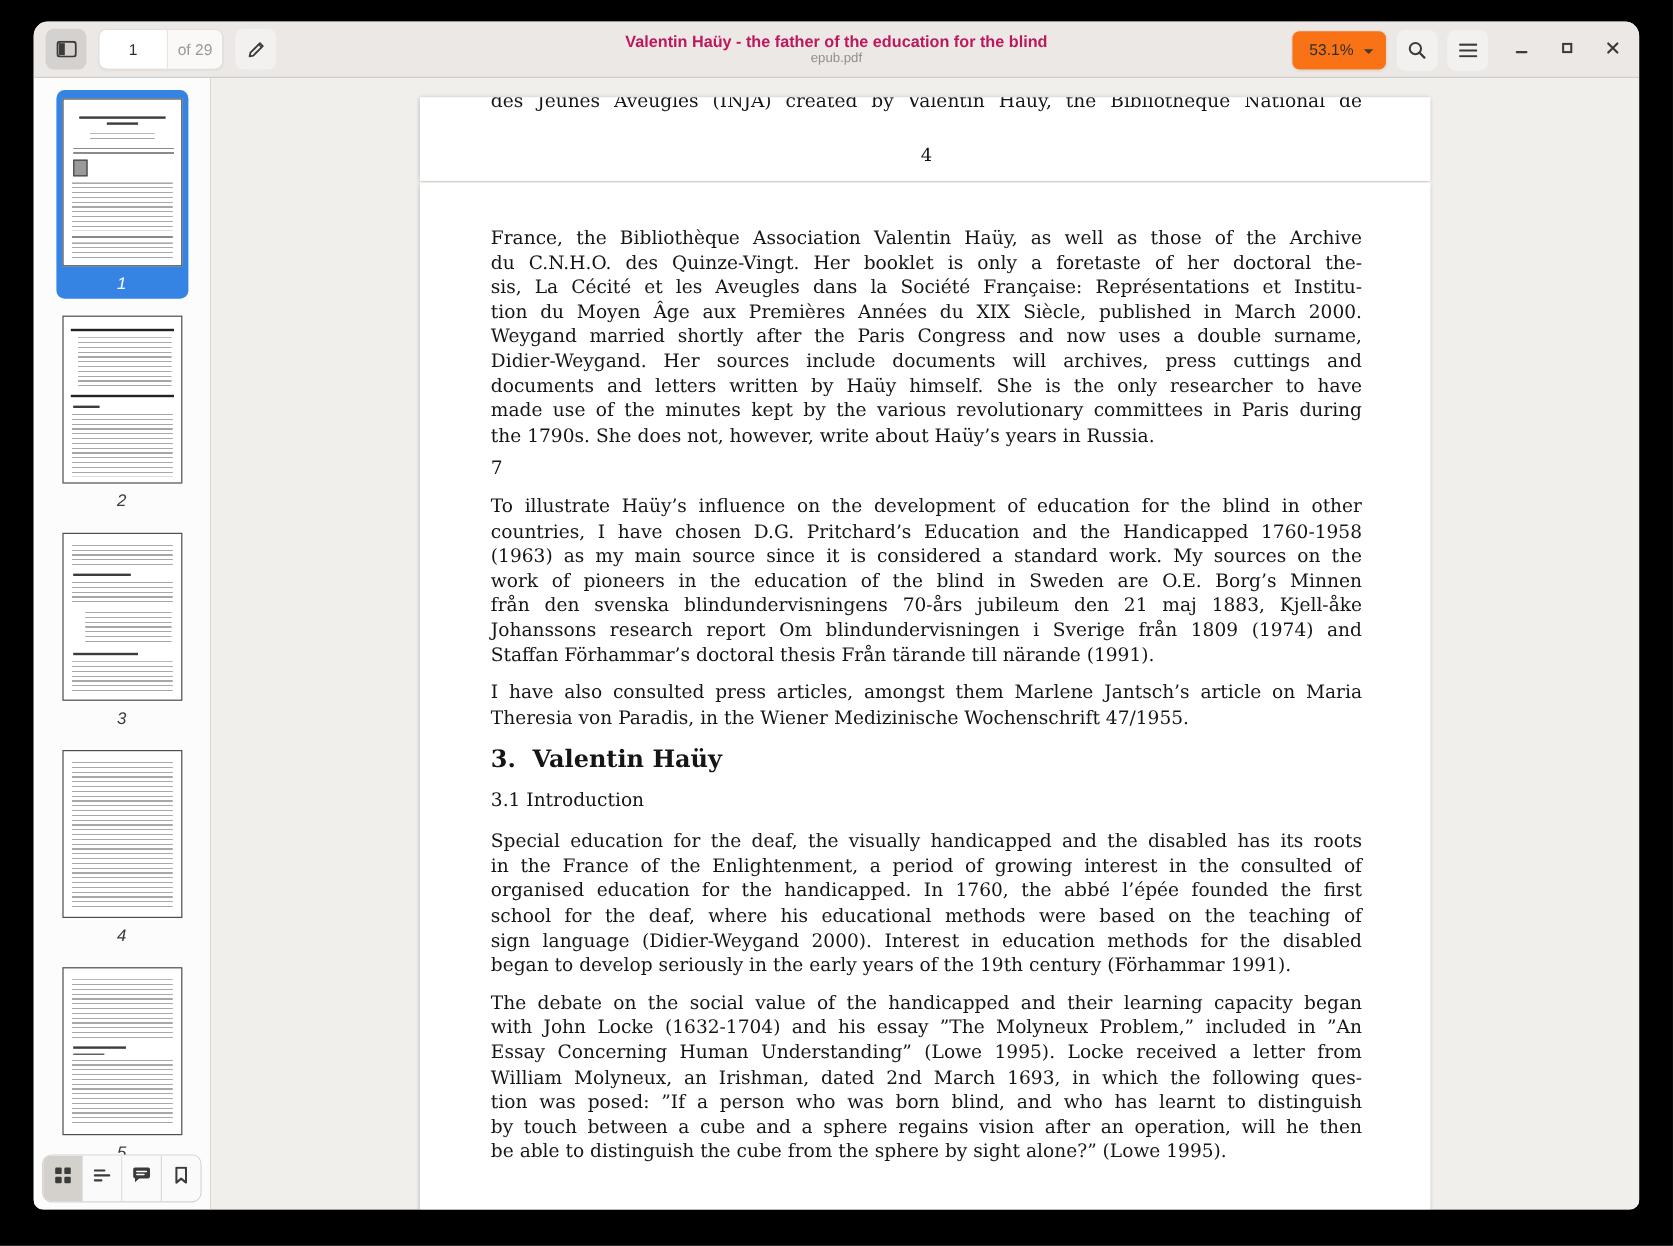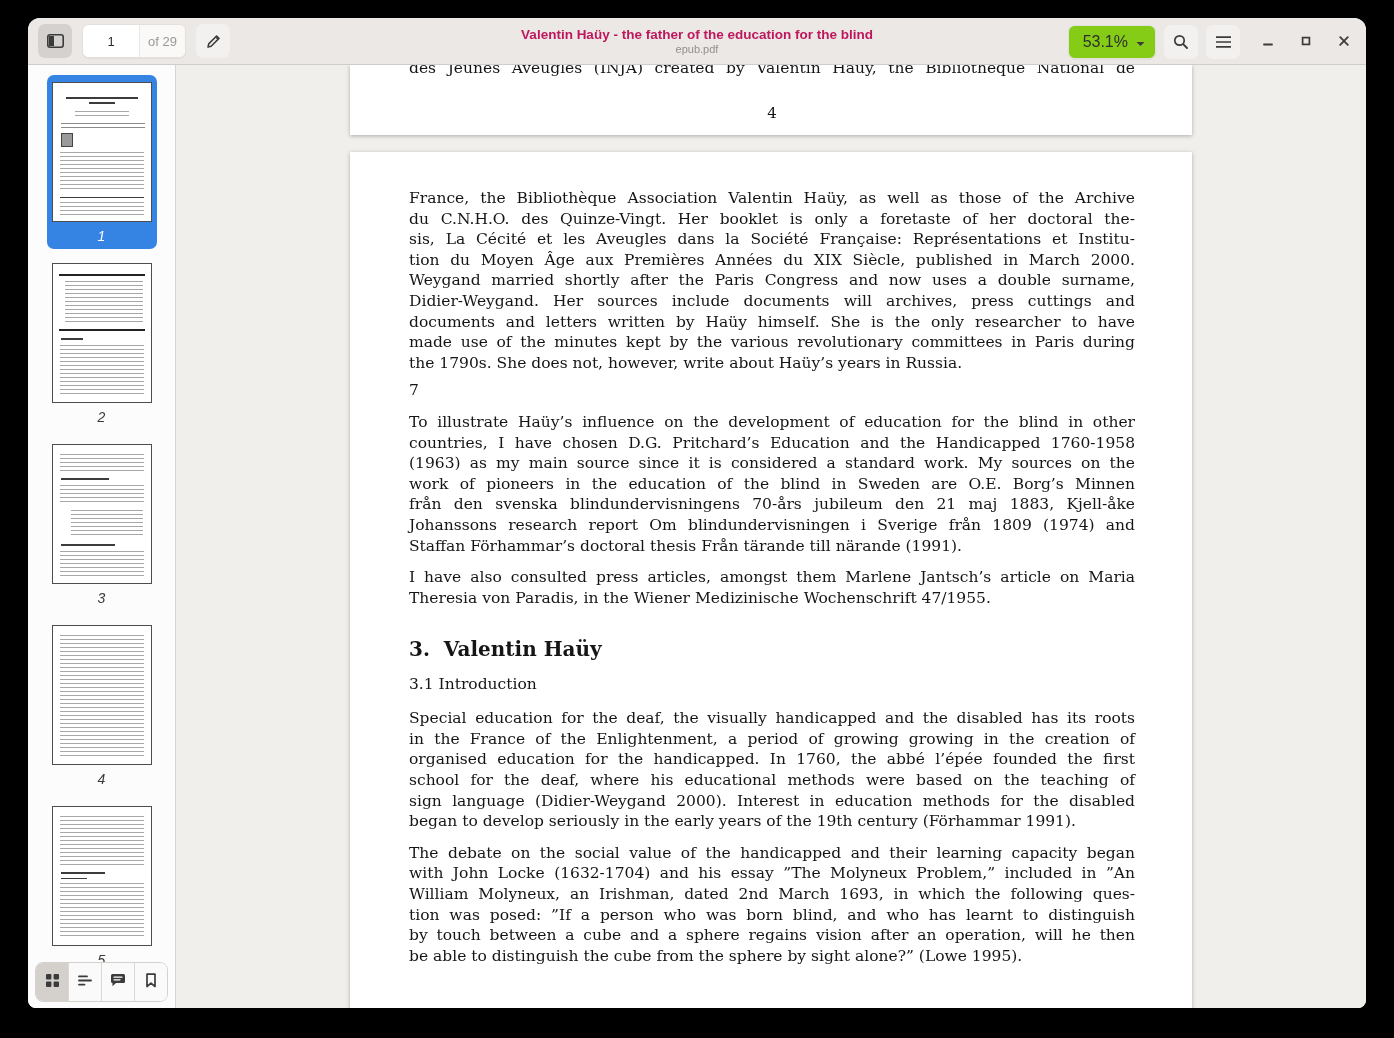--- a/index.html
+++ b/index.html
@@ -23,23 +23,23 @@
   .page-entry { display:flex; height:34px; border-radius:7px; overflow:hidden;
                 border:1px solid #e2dfdc; background:#fff; box-shadow:0 1px 1px rgba(0,0,0,0.04); }
   .page-entry .cur { width:56px; display:flex; align-items:center; justify-content:center;
                      font-size:13px; color:#2e2e2e; background:#fff; }
   .page-entry .tot { width:46px; display:flex; align-items:center; justify-content:center;
                      font-size:13px; color:#9a9996; background:#faf9f8; border-left:1px solid #e9e6e4; }
   .title-block { position:absolute; left:0; right:0; top:0; height:47px; pointer-events:none;
                  display:flex; flex-direction:column; align-items:center; justify-content:center; }
   .title-block .t { font-size:13.5px; font-weight:bold; color:#be185d; line-height:16px; }
   .title-block .s { font-size:11px; color:#948f8a; line-height:13px; }
-  .zoom-box { height:34px; padding:0 10px 0 14px; background:#84cc16; border:1px solid #e2dfdc;
+  .zoom-box { height:34px; padding:0 10px 0 14px; background:#f97316; border:1px solid #e2dfdc;
               border-radius:7px; display:flex; align-items:center; gap:8px; cursor:pointer;
-              font-size:16px; color:#2e2e2e; box-shadow:0 1px 1px rgba(0,0,0,0.04); }
+              font-size:13px; color:#2e2e2e; box-shadow:0 1px 1px rgba(0,0,0,0.04); }
   .winctl { display:flex; align-items:center; gap:14px; margin-left:8px; }
   .winctl .wbtn { width:24px; height:24px; border-radius:50%; display:flex; align-items:center;
                   justify-content:center; cursor:pointer; color:#3b3b3b; }
 
   
   .content { flex:1; display:flex; min-height:0; }
   .sidebar { width:148px; flex:0 0 148px; background:#fcfcfc; border-right:1px solid #d8d4d1;
              position:relative; overflow:hidden; }
   .thumb-col { position:absolute; top:10px; left:0; right:0; display:flex; flex-direction:column;
                align-items:center; }
@@ -61,32 +61,32 @@
                 border:1px solid #d5d1cd; border-radius:8px; overflow:hidden; background:#fff; }
   .side-tools .tool { flex:1; display:flex; align-items:center; justify-content:center;
                       background:#fbfafa; border-right:1px solid #dcd8d4; cursor:pointer; }
   .side-tools .tool:last-child { border-right:none; }
   .side-tools .tool.active { background:#d4d0cc; }
 
   
   .mainview { flex:1; background:#f1efec; position:relative; overflow:hidden; }
   .pdfpage { position:absolute; left:174px; width:842px; background:#fff;
              box-shadow:0 1px 4px rgba(0,0,0,0.28); }
-  .page4 { top:0; height:70px; overflow:hidden; }
+  .page4 { top:16px; height:70px; overflow:hidden; }
   .page4 .tail { margin-top:-7px; }
   .page4 .pnum { text-align:center; margin-top:24px; font-size:15px; }
   .page5 { top:87px; height:870px; }
   .doc-text { font-family:"DejaVu Serif","Liberation Serif",serif; font-size:15.5px;
               line-height:20.6px; color:#151515; padding:0 57px 0 59px; }
   .page5 .doc-text { padding-top:36px; }
   .ln { text-align:left; }
   .jl { text-align:justify; text-align-last:justify; }
   .blk + .blk { margin-top:11px; }
   .blk.marker { margin-top:7px; }
-  .blk.h1 { margin-top:29px; font-weight:bold; font-size:20px; line-height:24px; }
+  .blk.h1 { margin-top:12px; font-weight:bold; font-size:20px; line-height:24px; }
   .blk.h1 .ln { white-space:pre; }
   .blk.h2 { margin-top:14px; font-weight:normal; font-size:15.5px; line-height:19px; }
   .blk.h2 + .blk { margin-top:14px; }
 </style>
 </head>
 <body>
 
 <div class="window">
 
   <div class="headerbar">
@@ -304,29 +304,30 @@
               <div class="ln">Theresia von Paradis, in the Wiener Medizinische Wochenschrift 47/1955.</div>
             </div>
             <div class="blk h1">
               <div class="ln">3.  Valentin Haüy</div>
             </div>
             <div class="blk h2">
               <div class="ln">3.1 Introduction</div>
             </div>
             <div class="blk para">
               <div class="ln jl">Special education for the deaf, the visually handicapped and the disabled has its roots</div>
-              <div class="ln jl">in the France of the Enlightenment, a period of growing growing in the creation of</div>
+              <div class="ln jl">in the France of the Enlightenment, a period of growing interest in the consulted of</div>
               <div class="ln jl">organised education for the handicapped. In 1760, the abbé l’épée founded the first</div>
               <div class="ln jl">school for the deaf, where his educational methods were based on the teaching of</div>
               <div class="ln jl">sign language (Didier-Weygand 2000). Interest in education methods for the disabled</div>
               <div class="ln">began to develop seriously in the early years of the 19th century (Förhammar 1991).</div>
             </div>
             <div class="blk para">
               <div class="ln jl">The debate on the social value of the handicapped and their learning capacity began</div>
               <div class="ln jl">with John Locke (1632-1704) and his essay ”The Molyneux Problem,” included in ”An</div>
+              <div class="ln jl">Essay Concerning Human Understanding” (Lowe 1995). Locke received a letter from</div>
               <div class="ln jl">William Molyneux, an Irishman, dated 2nd March 1693, in which the following ques-</div>
               <div class="ln jl">tion was posed:  ”If a person who was born blind, and who has learnt to distinguish</div>
               <div class="ln jl">by touch between a cube and a sphere regains vision after an operation, will he then</div>
               <div class="ln">be able to distinguish the cube from the sphere by sight alone?” (Lowe 1995).</div>
             </div>
           </div>
       </div>
 
     </div>
   </div>

